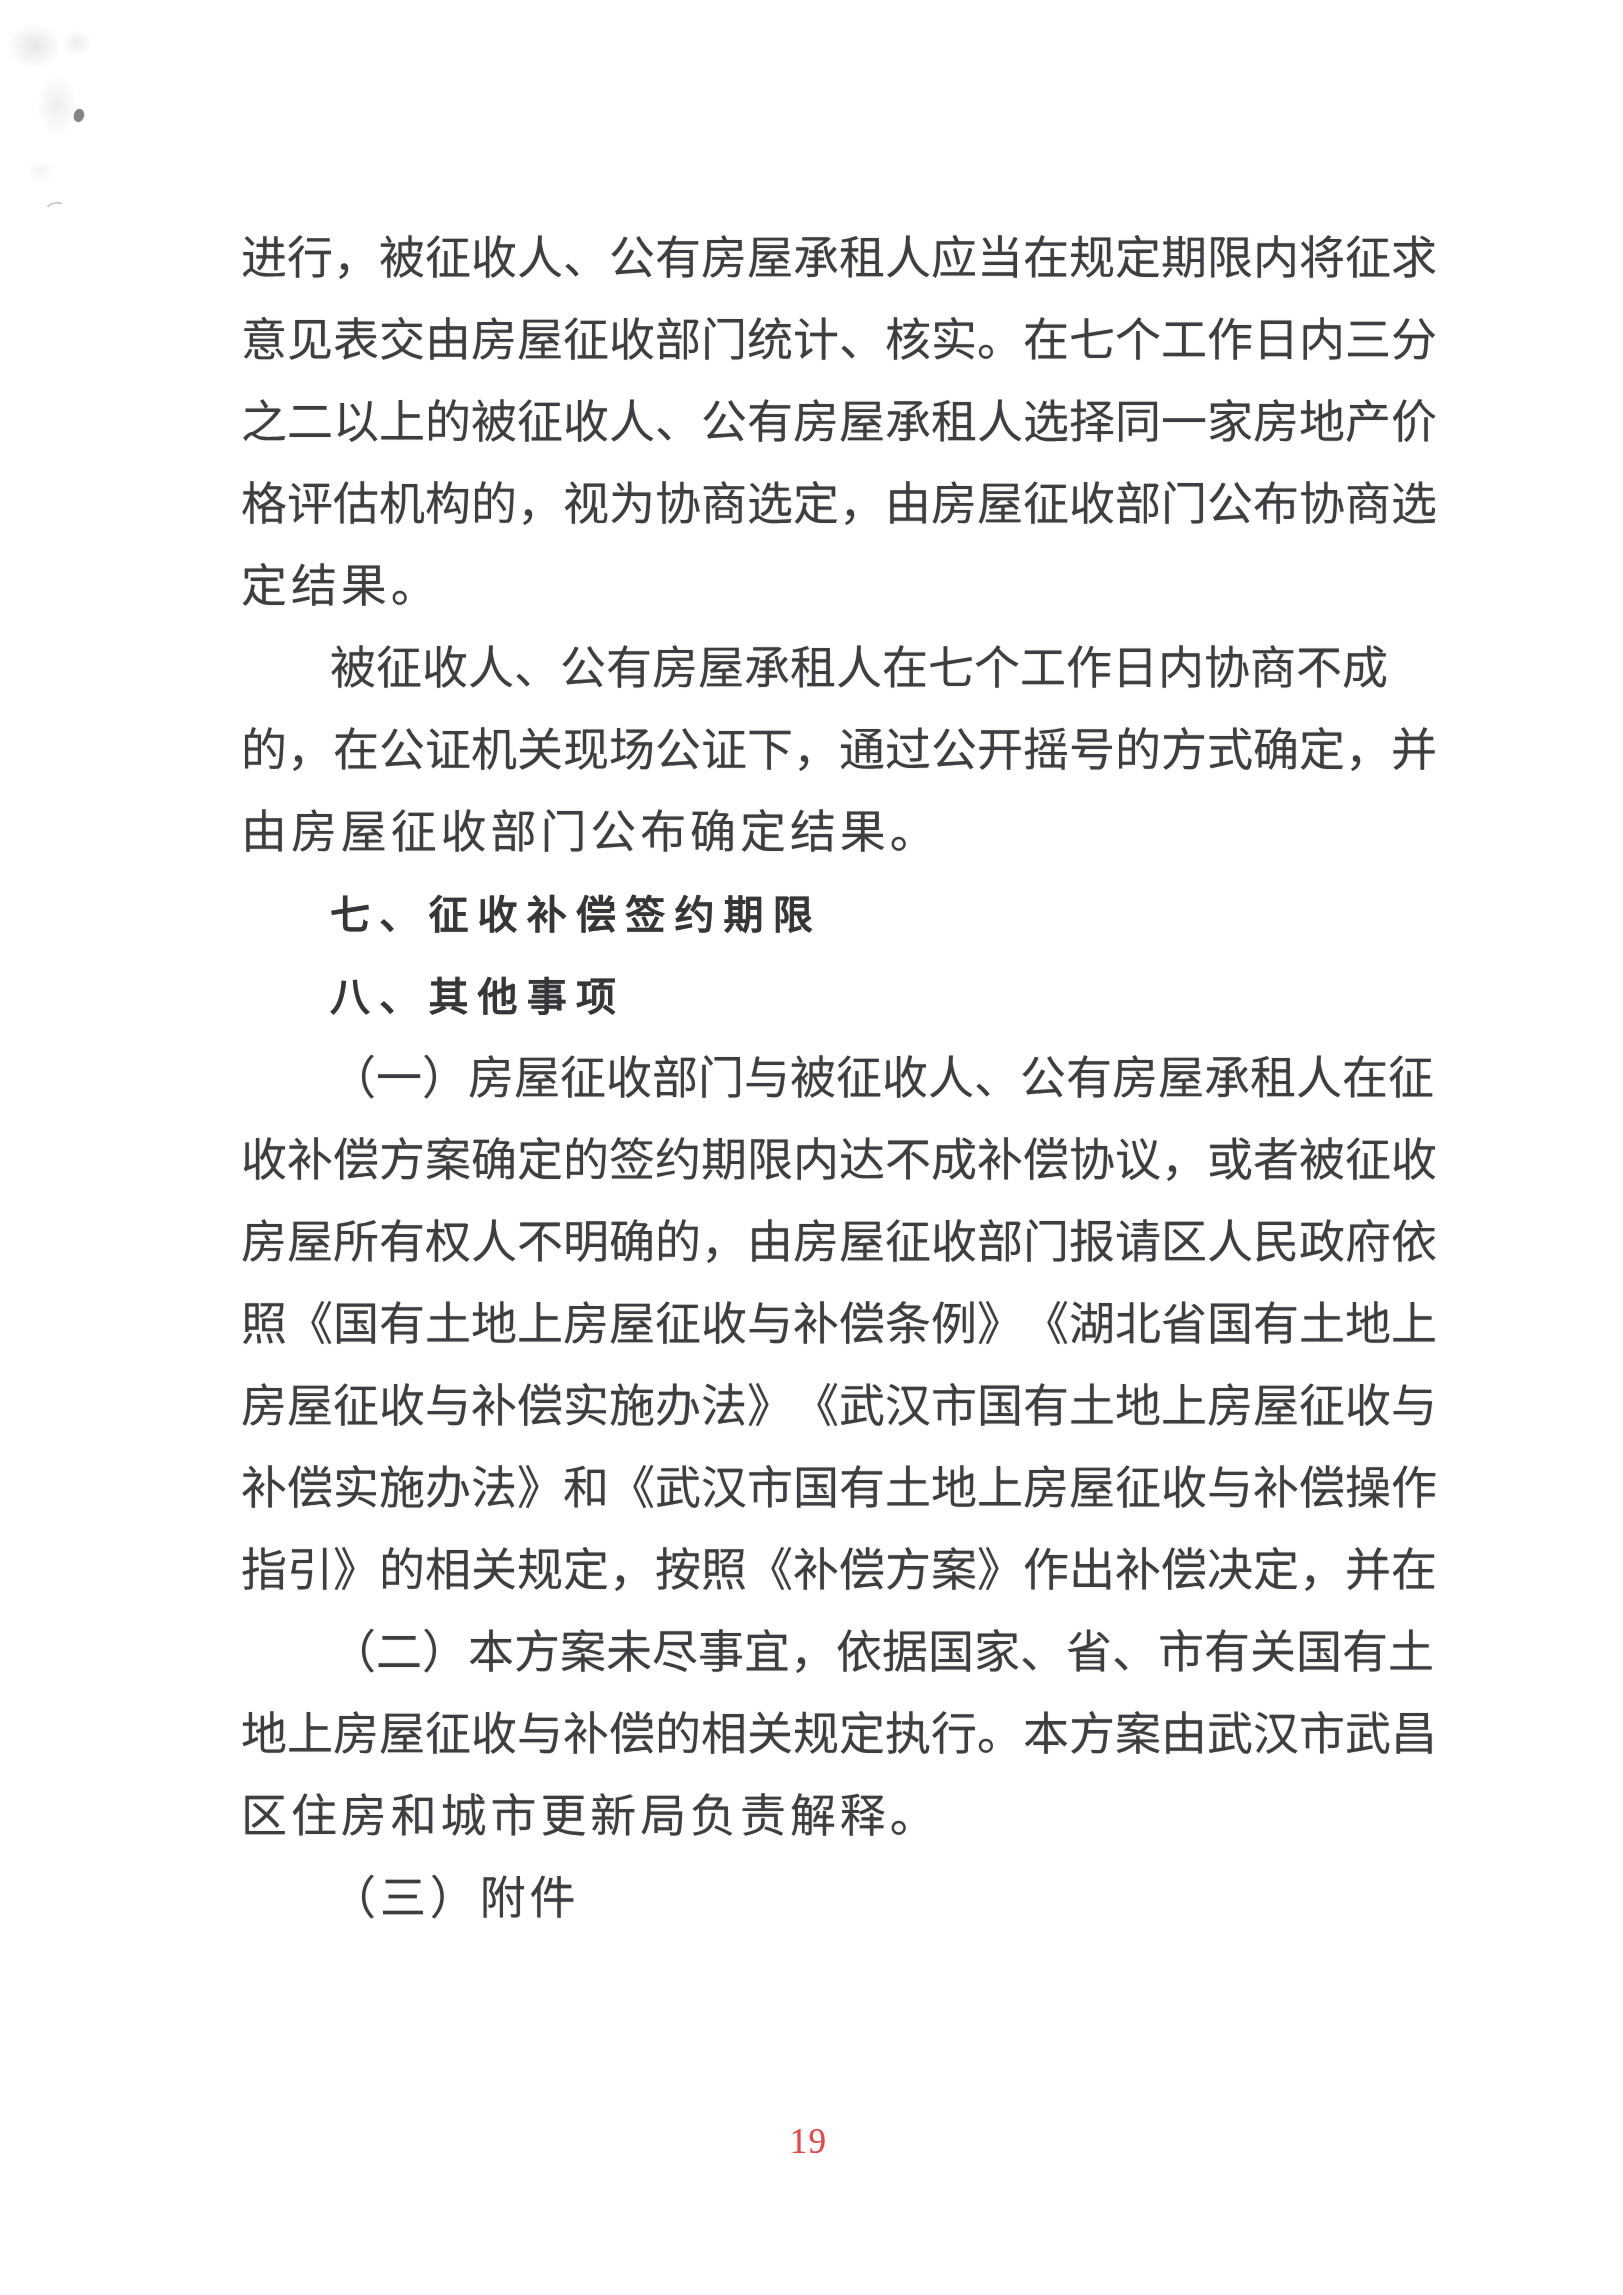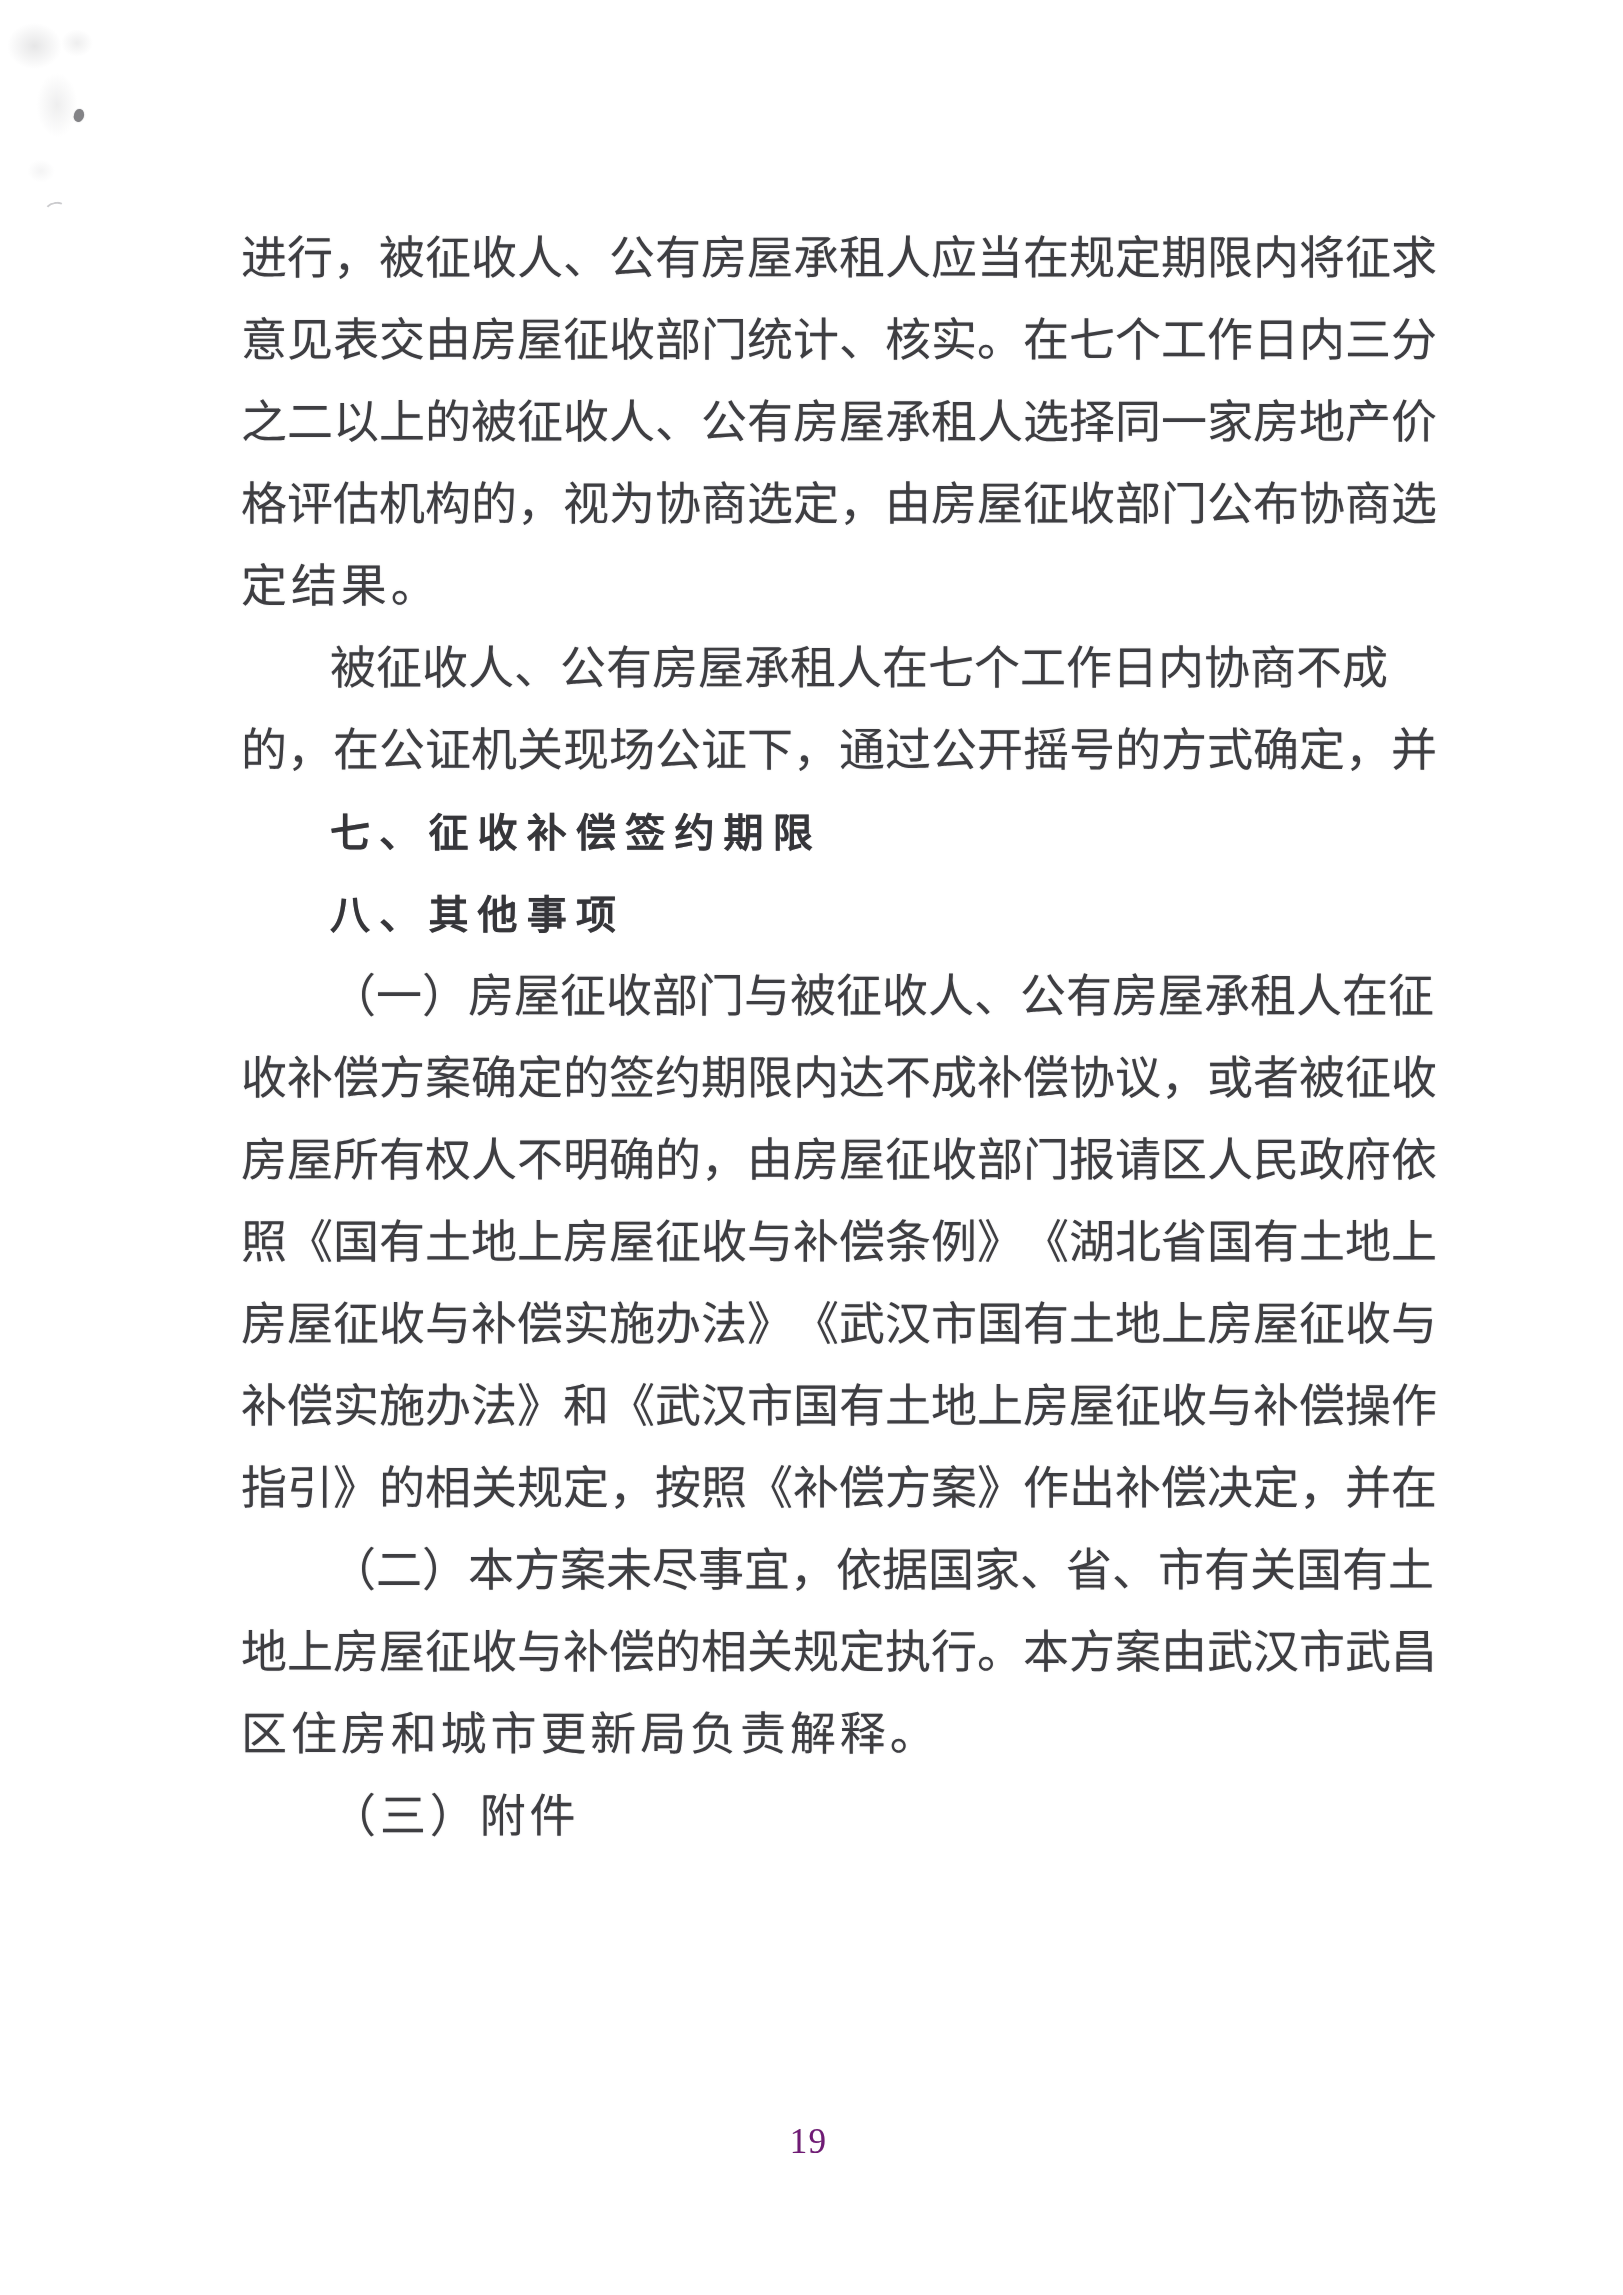--- a/index.html
+++ b/index.html
@@ -48,21 +48,21 @@
   }
   .page-number {
     position: absolute;
     top: 2122px;
     left: 0;
     width: 1617px;
     text-align: center;
     font-size: 35px;
     line-height: 39px;
     letter-spacing: 1.3px;
-    color: #701a75;
+    color: #ef4444;
     text-shadow: 0 0 0.7px rgba(90, 90, 95, 0.4);
   }
   
   .artifact-smudge {
     position: absolute;
     left: 5.2px;
     top: 6.5px;
     width: 98px;
     height: 209px;
     background:
@@ -264,20 +264,21 @@
         <span>摇</span>
         <span>号</span>
         <span>的</span>
         <span>方</span>
         <span>式</span>
         <span>确</span>
         <span>定</span>
         <span>，</span>
         <span>并</span>
       </div>
+      <div class="line">由房屋征收部门公布确定结果。</div>
       <div class="line heading" style="padding-left: 89px;">七、征收补偿签约期限</div>
       <div class="line heading" style="padding-left: 89px;">八、其他事项</div>
       <div class="line fill" style="padding-left: 89px;">
         <span>（</span>
         <span>一</span>
         <span>）</span>
         <span>房</span>
         <span>屋</span>
         <span>征</span>
         <span>收</span>

